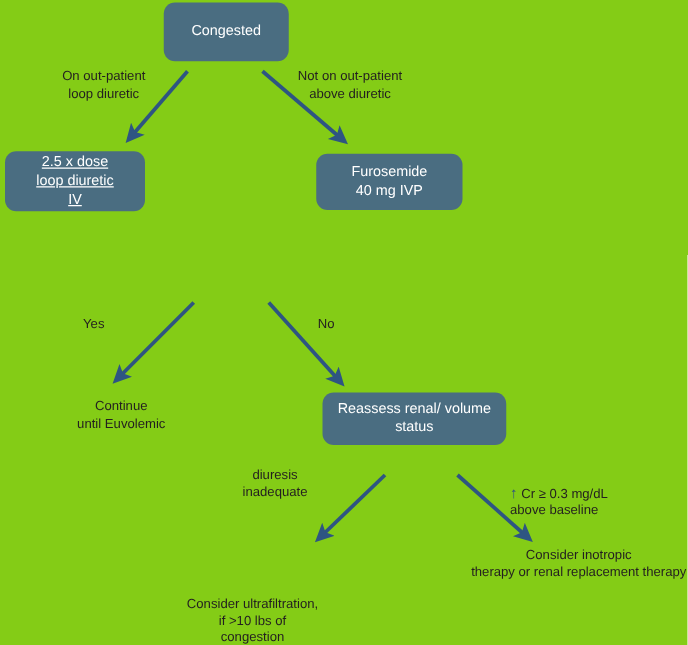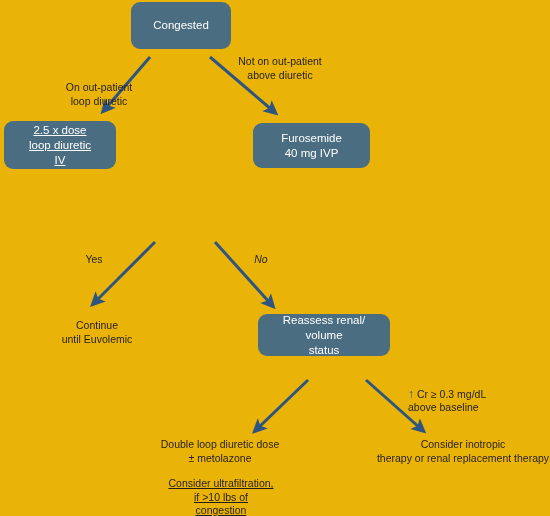--- a/index.html
+++ b/index.html
@@ -4,21 +4,21 @@
 <style>
   html, body {
     margin: 0;
     padding: 0;
     background: #ffffff;
   }
   #canvas {
     position: relative;
     width: 550px;
     height: 516px;
-    background: #eab308;
+    background: #84cc16;
     font-family: "Liberation Sans", sans-serif;
     overflow: hidden;
   }
   .node {
     position: absolute;
     background: #4a6d81;
     border-radius: 9px;
     color: #ffffff;
     font-size: 11.5px;
     line-height: 15px;
@@ -83,45 +83,45 @@
   <div class="node" style="left:131px; top:2px; width:100px; height:47px;">Congested</div>
 
   <div class="node" style="left:4px; top:121px; width:112px; height:48px;text-decoration:underline;">2.5 x dose
 loop diuretic
 IV</div>
 
   <div class="node" style="left:253px; top:123px; width:117px; height:45px;text-align:center;">Furosemide
 40 mg IVP</div>
 
 
-  <div class="node" style="left:258px; top:314px; width:132px; height:42px;">Reassess renal/ volume
+  <div class="node" style="left:258px; top:314px; width:147px; height:42px;">Reassess renal/ volume
 status</div>
 
-  <div class="label" style="left:40px; top:55px; width:118px;margin-top:26px;">On out-patient
+  <div class="label" style="left:24px; top:55px; width:118px;">On out-patient
 loop diuretic</div>
 
   <div class="label" style="left:215px; top:55px; width:130px;">Not on out-patient
 above diuretic</div>
 
-  <div class="label" style="left:72px; top:253px; width:44px;">Yes</div>
+  <div class="label" style="left:53px; top:253px; width:44px;">Yes</div>
 
-  <div class="label" style="left:240px; top:253px; width:42px;font-style:italic;">No</div>
+  <div class="label" style="left:240px; top:253px; width:42px;">No</div>
 
+  <div class="label" style="left:175px; top:374px; width:90px;">diuresis
+inadequate</div>
 
   <div class="label label-arrowed" style="left:408px; top:374px; width:130px; text-align:left;">
     <span class="uparrow">↑</span><span> Cr ≥ 0.3 mg/dL
 above baseline</span>
   </div>
 
   <div class="label" style="left:32px; top:319px; width:130px;">Continue
 until Euvolemic</div>
 
-  <div class="label" style="left:130px; top:438px; width:180px;">Double  loop diuretic dose
-± metolazone</div>
 
-  <div class="label" style="left:131px; top:477px; width:180px;text-decoration:underline;">Consider ultrafiltration,
+  <div class="label" style="left:112px; top:477px; width:180px;">Consider ultrafiltration,
 if &gt;10 lbs of
 congestion</div>
 
   <div class="label" style="left:376px; top:438px; width:174px;">Consider inotropic
 therapy or renal replacement therapy</div>
 
 </div>
 
 </body></html>

